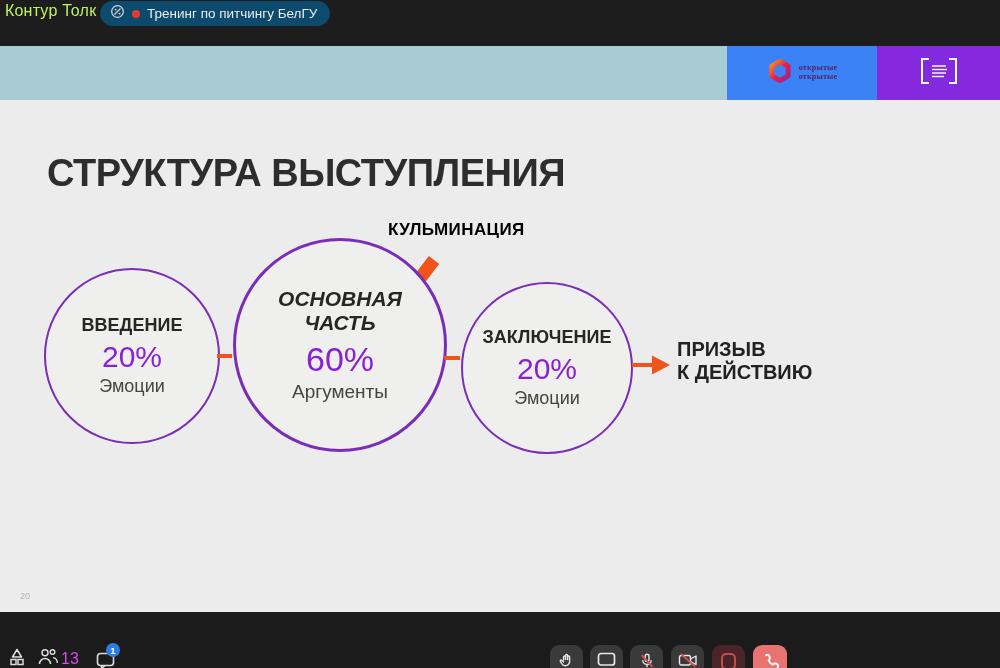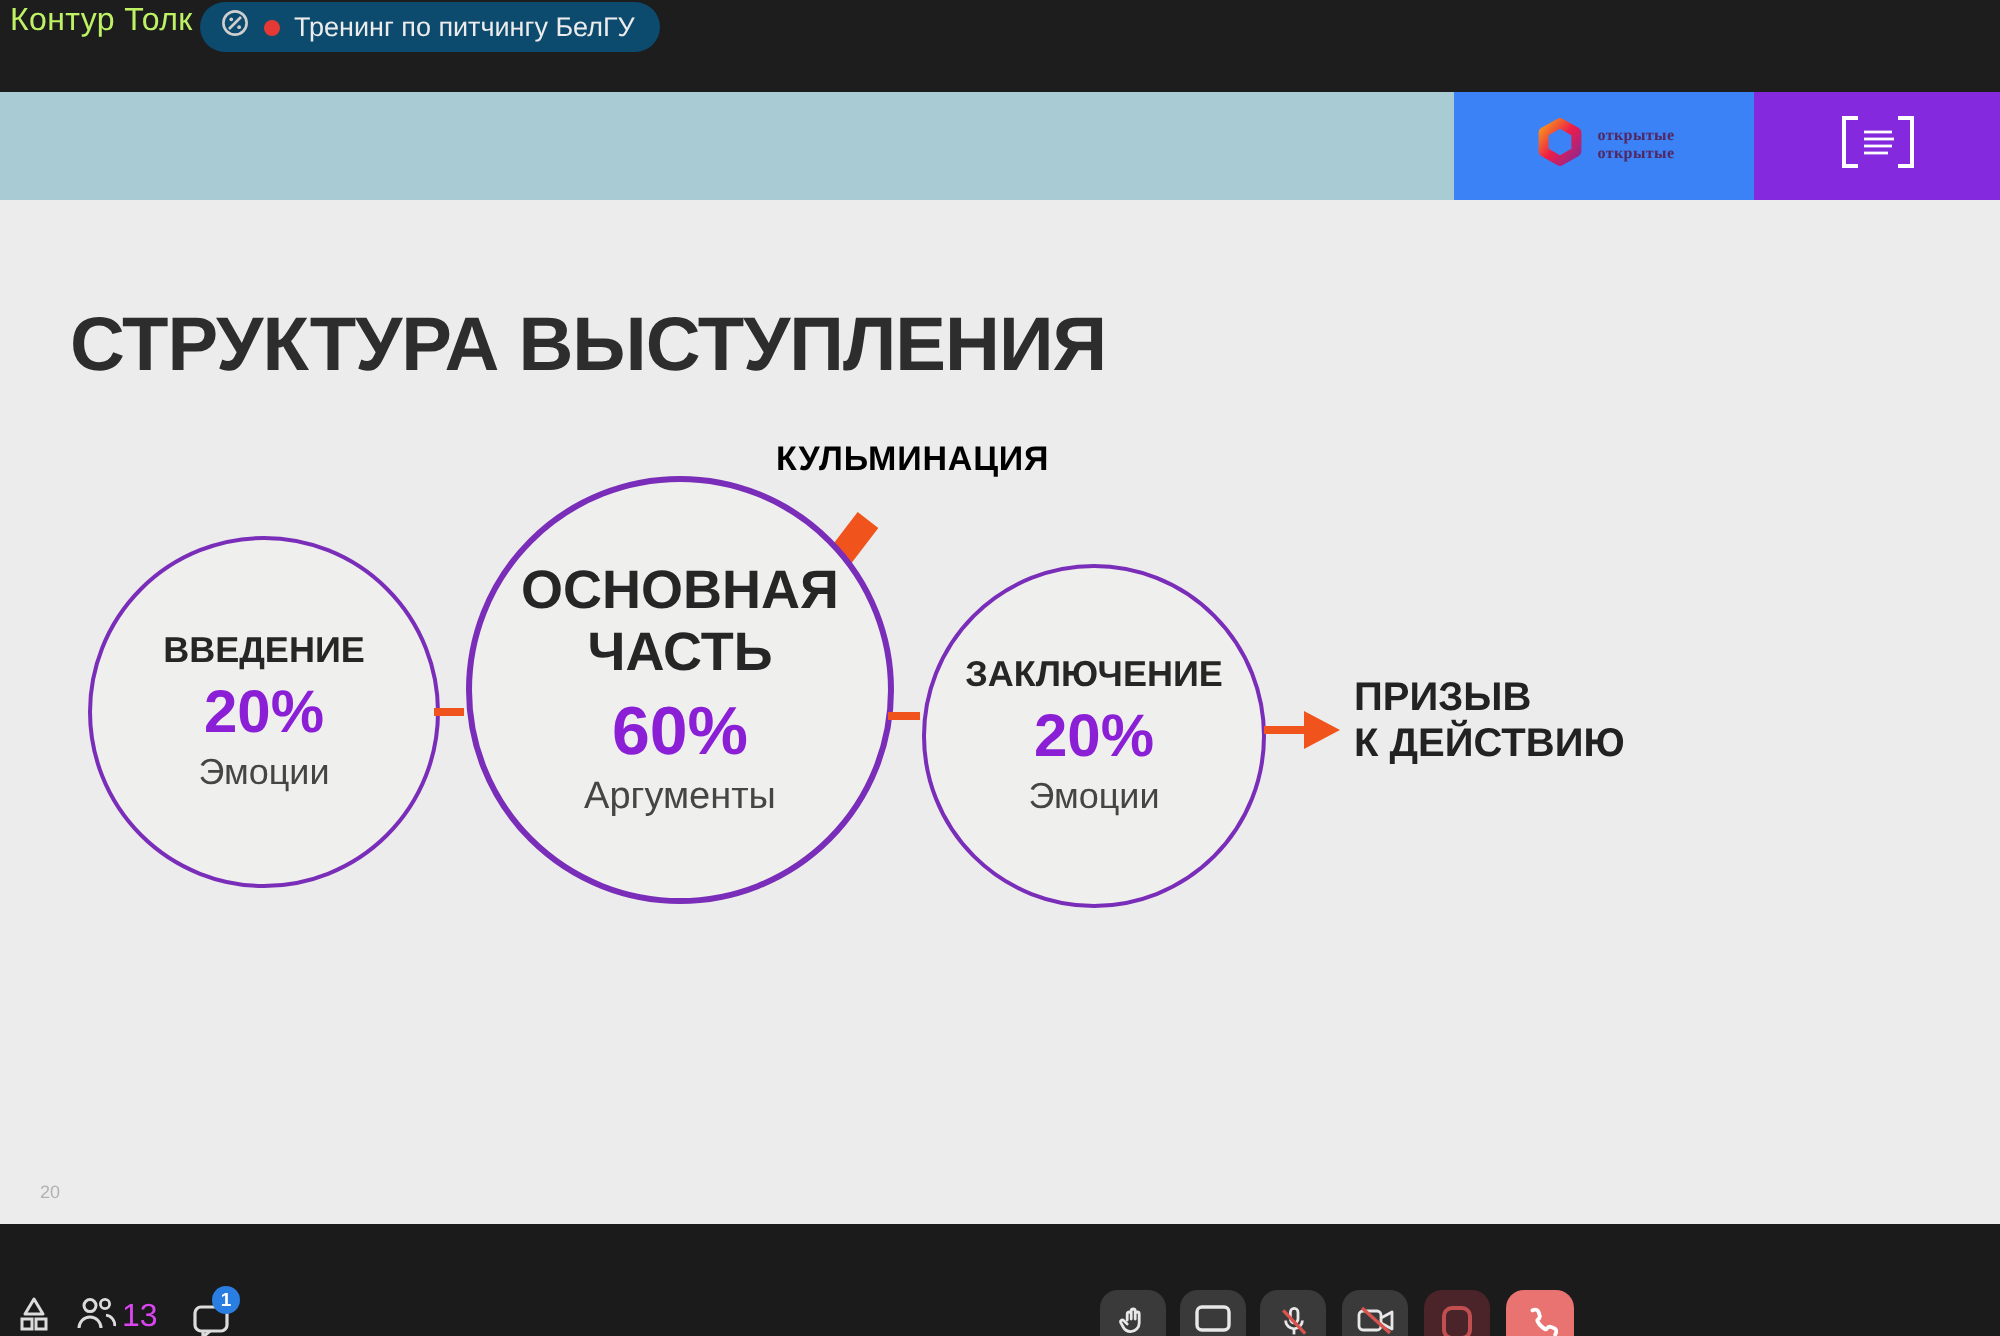--- a/index.html
+++ b/index.html
@@ -14,33 +14,33 @@
   .meeting-pill .pill-title { font-size:13.5px; color:#ececec; }
   .rec-dot { width:8px; height:8px; border-radius:50%; background:#e53935; }
 
   
   .slide { position:absolute; top:46px; left:0; width:1000px; height:566px; background:#ececec; }
   .band { position:absolute; top:0; left:0; width:100%; height:54px; display:flex; }
   .band-teal { width:727px; background:#a9cbd4; }
   .band-pink { width:150px; background:#3b82f6; display:flex; align-items:center; justify-content:center; gap:6px;font-family:Liberation Serif, serif; }
   .band-purple { width:123px; background:#8429dd; display:flex; align-items:center; justify-content:center; }
   .oi-text { font-size:8px; font-weight:bold; color:#53265f; line-height:1.1; letter-spacing:0.2px; }
-  .slide-title { position:absolute; left:35px; top:106px; font-size:38px; font-weight:700; color:#2d2d2d; letter-spacing:-0.5px; }
+  .slide-title { position:absolute; left:47px; top:106px; font-size:38px; font-weight:700; color:#2d2d2d; letter-spacing:-0.5px; }
 
   .diagram { position:absolute; inset:0; }
   .culmination { position:absolute; left:388px; top:174px; font-size:17px; font-weight:700; color:#000000; letter-spacing:0.4px; }
   .checkmark { position:absolute; left:388px; top:207px; }
 
   .circle { position:absolute; border:2.5px solid #7a2db8; border-radius:50%; background:#efefee; display:flex; flex-direction:column; align-items:center; justify-content:center; text-align:center; }
   .c1 { left:44px; top:222px; width:176px; height:176px; }
   .c2 { left:233px; top:192px; width:214px; height:214px; border-width:3px; }
   .c3 { left:461px; top:236px; width:172px; height:172px; }
   .c-h { font-weight:700; color:#262626; font-size:18px; line-height:1.15; }
-  .c2 .c-h { font-size:27px; max-width:160px; }
-  .c-p { font-weight:700; color:#8b1fd6; font-size:30px; margin:5px 0 2px; }
+  .c2 .c-h { font-size:21px; max-width:160px;font-style:italic; }
+  .c-p { font-weight:400; color:#8b1fd6; font-size:30px; margin:5px 0 2px; }
   .c2 .c-p { font-size:34px; }
   .c-s { font-size:18px; color:#454545; }
   .c2 .c-s { font-size:19px; }
 
   .dash { position:absolute; height:4px; background:#f0541c; }
   .dash1 { left:217px; top:308px; width:15px; }
   .dash2 { left:444px; top:310px; width:16px; }
   .arrow { position:absolute; left:632px; top:306px; }
   .cta { position:absolute; left:677px; top:292px; font-size:20px; font-weight:700; color:#222; line-height:1.15; white-space:pre-line; }
   .page-num { position:absolute; left:20px; top:545px; font-size:9px; color:#b2b2b2; }

